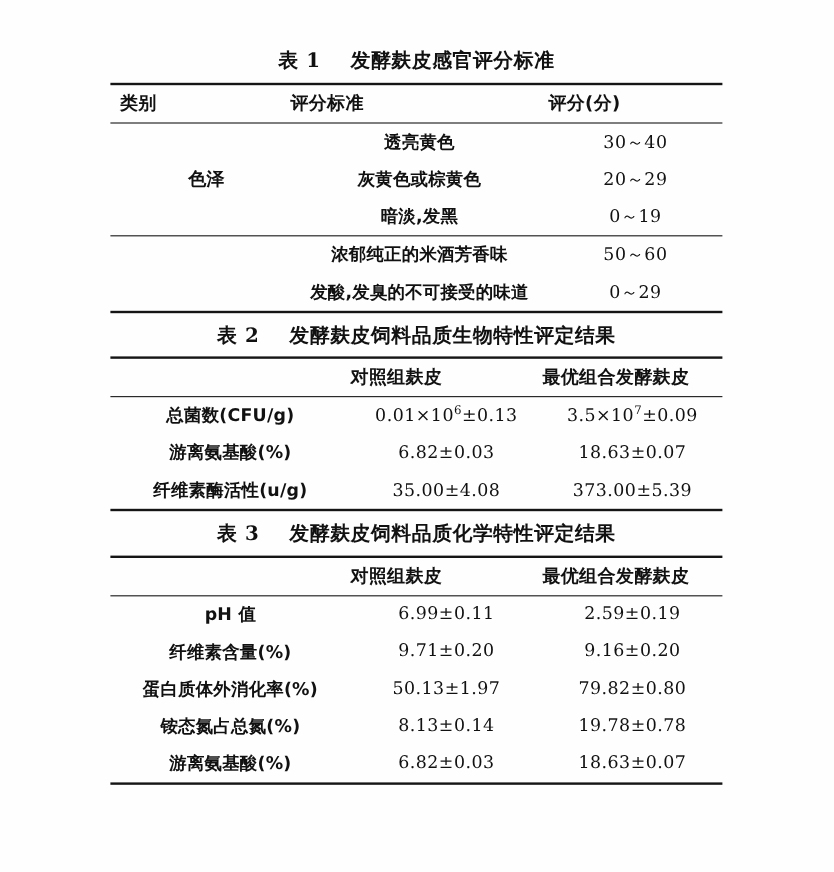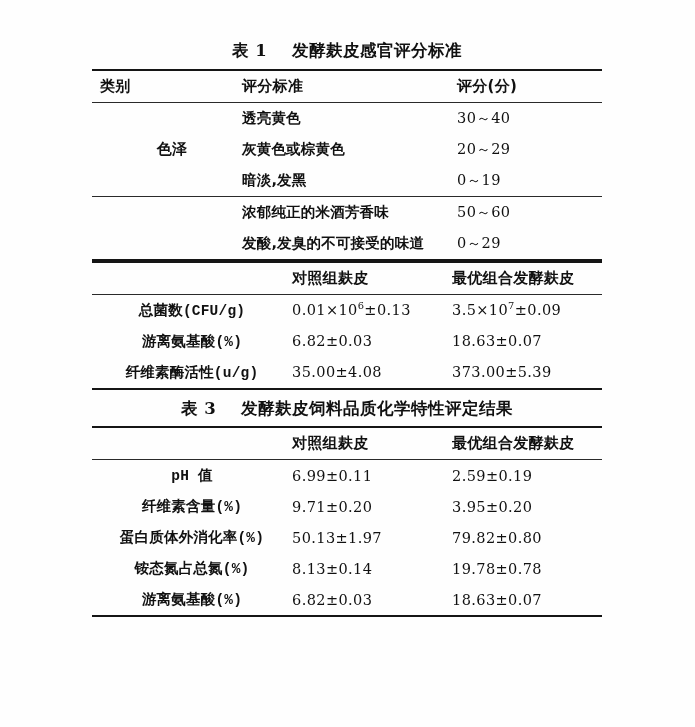--- a/index.html
+++ b/index.html
@@ -79,21 +79,21 @@
     height: 31px;
     text-align: left;
     letter-spacing: .3px;
   }
   .hdr th.left {
     text-align: left;
     padding-left: 8px;
   }
   .cell {
     height: 31px;
-    text-align: left;
+    text-align: center;
     font-size: 14.5px;
     font-weight: bold;
     letter-spacing: .2px;
   }
   .cell.num {
     font-family: "DejaVu Serif", "Liberation Serif", serif;
     font-weight: normal;
     font-size: 14.5px;
     letter-spacing: .4px;
   }
@@ -111,21 +111,20 @@
   .t1 .cell.desc { font-size: 14.5px; }
 
   
   .t23 col.c1 { width: 200px; }
   .t23 col.c2 { width: 160px; }
   .t23 col.c3 { width: 150px; }
   .t23 .cell.rowlabel {
     text-align: center;
     font-weight: bold;
     font-size: 14.5px;
-    font-family: Liberation Mono, monospace;
   }
 
   .block { margin: 0; }
 
   sup {
     font-size: .68em;
     vertical-align: super;
     line-height: 0;
   }
 </style>
@@ -201,20 +200,21 @@
             <td class="cell desc">发酸,发臭的不可接受的味道</td>
             <td class="cell num">0～29</td>
           </tr>
         </tbody>
       </table>
     </div>
 
     <div class="rule"></div>
 
     <div class="block">
+      <div class="caption"><span class="num">表 2</span>    <span>发酵麸皮饲料品质生物特性评定结果</span></div>
 
       <div class="rule"></div>
 
       <table class="tbl t23">
         <colgroup>
             <col class="c1">
             <col class="c2">
             <col class="c3">
           </colgroup>
         <thead>
@@ -286,21 +286,21 @@
           </colgroup>
         <tbody>
           <tr>
             <td class="cell rowlabel">pH 值</td>
             <td class="cell num">6.99±0.11</td>
             <td class="cell num">2.59±0.19</td>
           </tr>
           <tr>
             <td class="cell rowlabel">纤维素含量(%)</td>
             <td class="cell num">9.71±0.20</td>
-            <td class="cell num">3.95±0.20</td>
+            <td class="cell num">9.16±0.20</td>
           </tr>
           <tr>
             <td class="cell rowlabel">蛋白质体外消化率(%)</td>
             <td class="cell num">50.13±1.97</td>
             <td class="cell num">79.82±0.80</td>
           </tr>
           <tr>
             <td class="cell rowlabel">铵态氮占总氮(%)</td>
             <td class="cell num">8.13±0.14</td>
             <td class="cell num">19.78±0.78</td>

